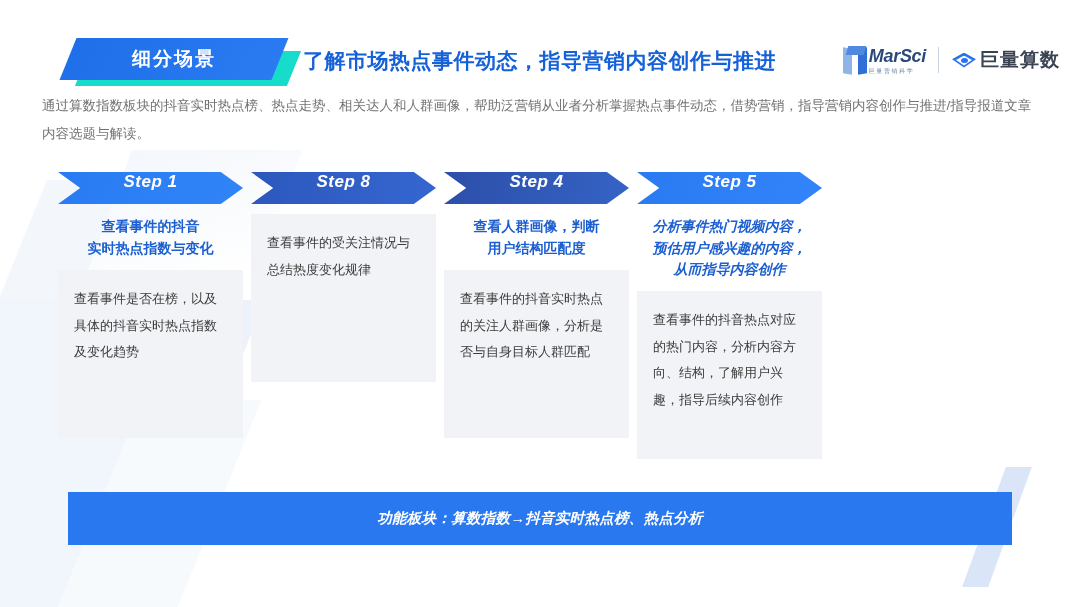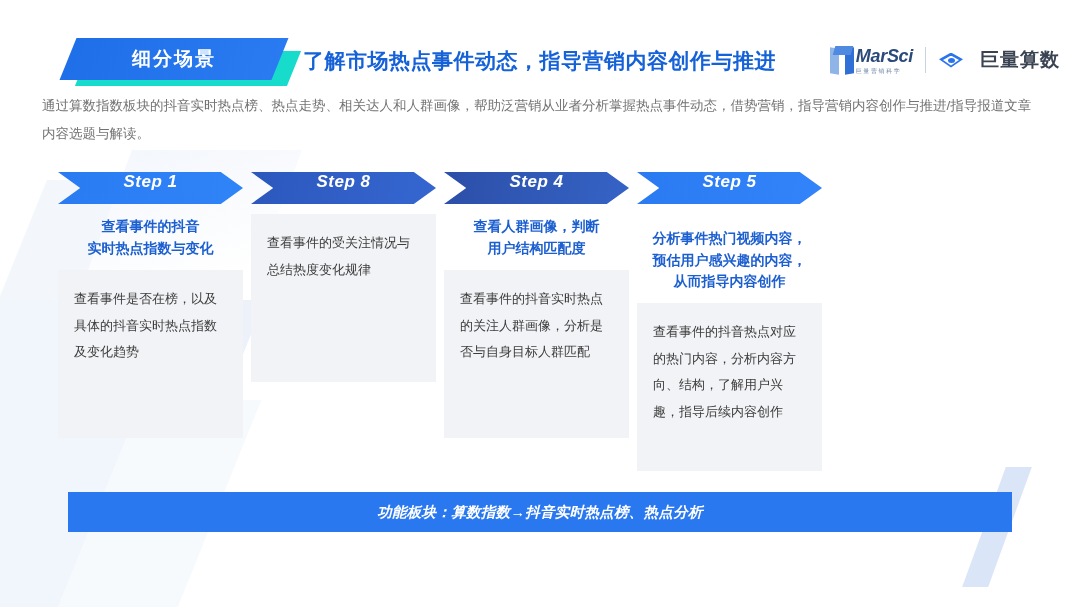--- a/index.html
+++ b/index.html
@@ -83,21 +83,21 @@
   .logos{position:absolute;right:20px;top:20px;display:flex;align-items:center;height:40px;}
   .logo-marsci{display:flex;align-items:center;}
   .ms-mark{width:26px;height:28px;position:relative;}
   .ms-mark .l{position:absolute;left:0;top:2px;width:9px;height:26px;background:#8fb5e8;transform:skewY(10deg);}
   .ms-mark .r{position:absolute;left:15px;top:2px;width:9px;height:26px;background:#2f6fd6;transform:skewY(-10deg);}
   .ms-mark .t{position:absolute;left:4px;top:0px;width:18px;height:9px;background:#4f8ae0;transform:skewX(-16deg);}
   .ms-txt{display:flex;flex-direction:column;line-height:1;}
   .ms-name{font-size:18px;font-weight:bold;color:#2b4a7a;letter-spacing:-.3px;font-style:italic;}
   .ms-sub{font-size:6px;color:#6f86a8;letter-spacing:1.6px;margin-top:3px;}
   .logo-sep{width:1px;height:26px;background:#c8d3e2;margin:0 12px;}
-  .logo-ocean{display:flex;gap:15px;}
+  .logo-ocean{display:flex;gap:2px;}
   .oc-mark{width:27px;height:27px;position:relative;}
   .oc-mark .d1{position:absolute;left:1px;top:6px;width:24px;height:15px;background:#2a73ef;
     clip-path:polygon(50% 0%,100% 45%,50% 100%,0% 45%);}
   .oc-mark .d2{position:absolute;left:5px;top:9px;width:16px;height:10px;background:#ffffff;
     clip-path:polygon(50% 0%,100% 45%,50% 100%,0% 45%);}
   .oc-mark .d3{position:absolute;left:10px;top:11.5px;width:7px;height:5px;background:#2a73ef;border-radius:50%;}
   .oc-name{font-size:19px;font-weight:bold;color:#3a4352;letter-spacing:1px;}
 
   
   .intro{
@@ -115,33 +115,33 @@
   }
   .chev-label{
     color:#ffffff;font-size:17px;font-weight:bold;font-style:italic;
     letter-spacing:.5px;position:relative;z-index:2;
   }
   .step-head{
     margin-top:12px;min-height:44px;
     text-align:center;color:#1c5fd0;font-size:14px;font-weight:bold;
     line-height:1.55;padding:0 4px;
   }
-  .step-head.three{margin-top:24px;}
+  .step-head.three{margin-top:12px;font-style:italic;}
   .step-body{
     margin-top:10px;
     background:#f2f3f6;
     min-height:168px;
     padding:16px 16px 14px 16px;
     box-sizing:border-box;
     font-size:13px;color:#3c3c3c;line-height:2.05;
   }
 
   
   .footer-bar{
-    position:absolute;left:68px;top:492px;width:944px;height:40px;
+    position:absolute;left:68px;top:492px;width:944px;height:53px;
     background:#2a78f0;
     display:flex;align-items:center;justify-content:center;
   }
   .footer-text{
     color:#ffffff;font-size:14.5px;font-weight:bold;font-style:italic;letter-spacing:.3px;
   }
 </style>
 </head>
 <body>
 

